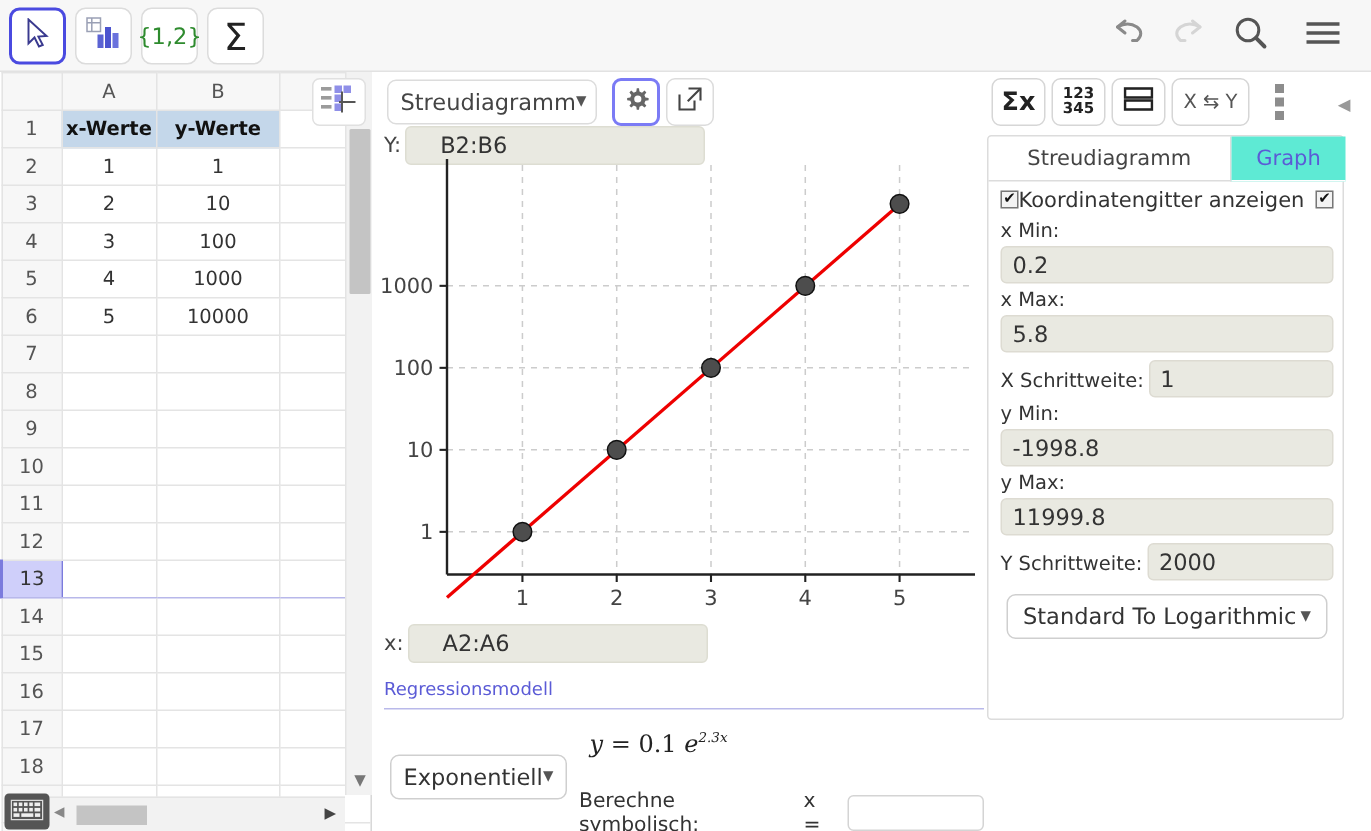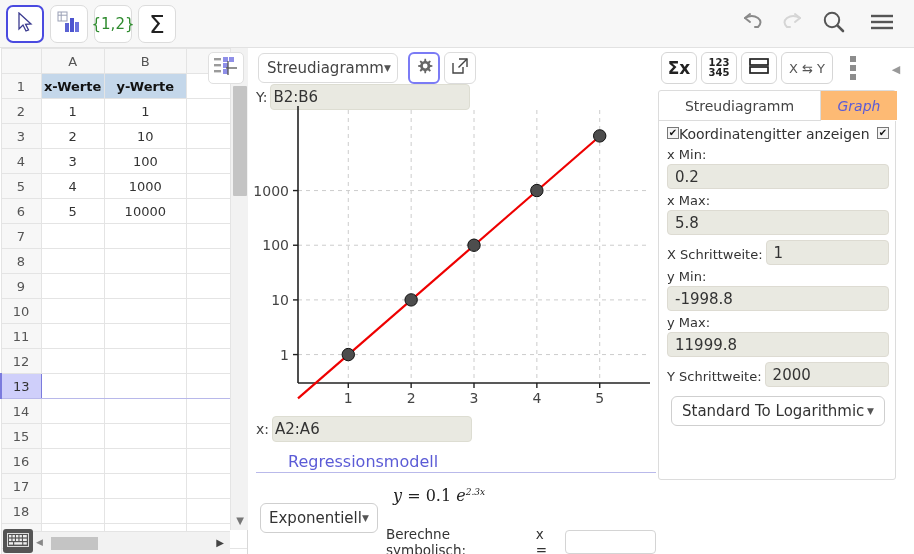--- a/index.html
+++ b/index.html
@@ -123,30 +123,30 @@
     position:absolute; left:196px; top:4px; width:32px; height:32px;
     background:#fff; border:1px solid #dcdcdc; border-radius:6px;
     display:flex; align-items:center; justify-content:center; cursor:pointer;
   }
 
   .rangerow { position:absolute; display:flex; align-items:center; }
   .rangerow .tag { font-size:14px; color:#444; margin-right:3px; }
   .rangerow .box {
     background:#e9e9e1; border:1px solid #ddddd2; border-radius:4px;
     height:26px; width:200px; display:flex; align-items:center;
-    padding:0 2px; font-size:15px; color:#333; cursor:text;
+    padding:0 22px; font-size:15px; color:#333; cursor:text;
   }
   #yrange { left:8px; top:36px; }
   #xrange { left:8px; top:368px; }
 
   #plot { position:absolute; left:2px; top:58px; width:406px; height:300px; }
 
   #reg-title {
     position:absolute; left:8px; top:404px;
-    font-size:16px; color:#5b5bd6; cursor:pointer;margin-left:32px;
+    font-size:12px; color:#5b5bd6; cursor:pointer;
   }
   #reg-rule {
     position:absolute; left:8px; top:424px; width:400px; height:1px; background:#b9b9ea;
   }
   #reg-select {
     position:absolute; left:12px; top:455px; width:118px; height:30px;
     background:#fff; border:1px solid #cfcfcf; border-radius:6px;
     display:flex; align-items:center; padding:0 8px; cursor:pointer;
   }
   #reg-select .lbl { font-size:15px; color:#333; flex:1; }
@@ -199,21 +199,21 @@
   #rp-card {
     position:absolute; left:2px; top:42px; width:238px; height:390px;
     border:1px solid #dcdcdc; border-radius:3px; background:#fff;
   }
   #rp-tabs { position:relative; height:30px; border-bottom:1px solid #dcdcdc; }
   .rp-tab {
     position:absolute; top:0; height:30px; display:flex; align-items:center;
     justify-content:center; font-size:14px; cursor:pointer;
   }
   #tab-scatter { left:0; width:162px; color:#444; border-right:1px solid #dcdcdc; }
-  #tab-graph   { left:162px; width:76px; color:#5b5bd6; background:#fdba74; border-bottom:1px solid #fff; top:0;font-style:italic; }
+  #tab-graph   { left:162px; width:76px; color:#5b5bd6; background:#5eead4; border-bottom:1px solid #fff; top:0; }
 
   #rp-body { position:relative; padding:4px 6px 0 8px; }
   .cb-row { display:flex; align-items:flex-start; font-size:14px; color:#333; line-height:18px; }
   .cbx {
     width:12px; height:12px; border:1px solid #777; background:#f3f3f3;
     display:inline-flex; align-items:center; justify-content:center;
     font-size:10px; color:#111; margin-top:2px; flex:none; cursor:pointer;
   }
   .f-label { font-size:13px; color:#333; margin-top:4px; }
   .f-input {

